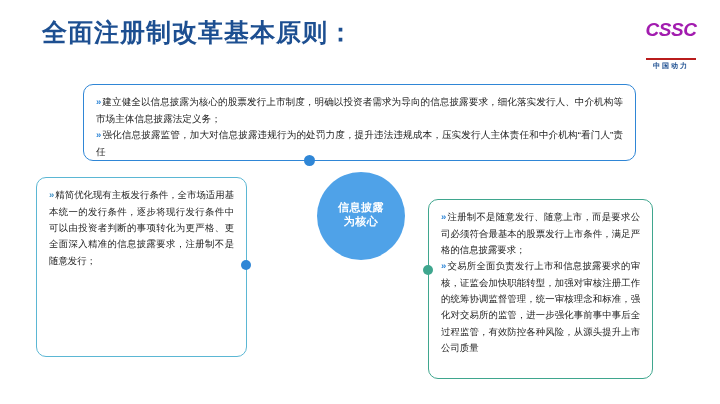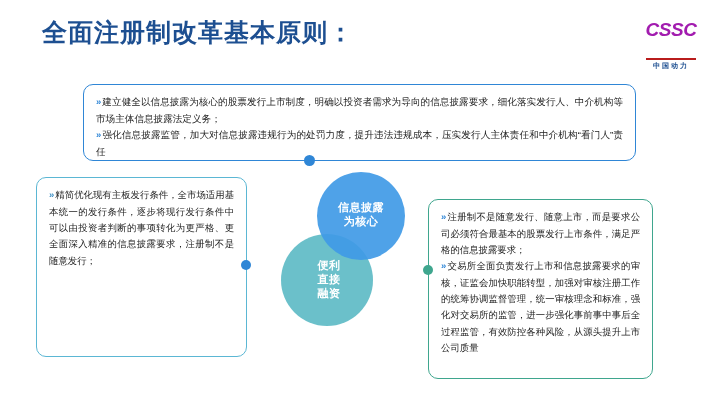--- a/index.html
+++ b/index.html
@@ -221,18 +221,15 @@
   </div>
 
   <div class="dot" id="dot-top"></div>
   <div class="dot" id="dot-left"></div>
   <div class="dot" id="dot-right"></div>
 
   <div id="venn">
     <div class="circle" id="circle-core">
       <span class="ctext">信息披露为核心</span>
     </div>
-    <div class="circle" id="circle-financing">
-      <span class="ctext">便利直接融资</span>
-    </div>
   </div>
 
 </div>
 
 </body></html>

